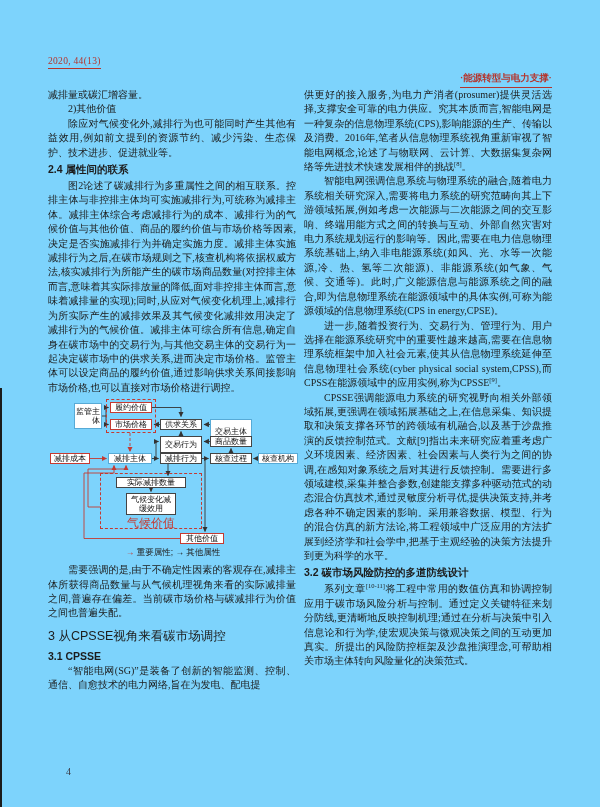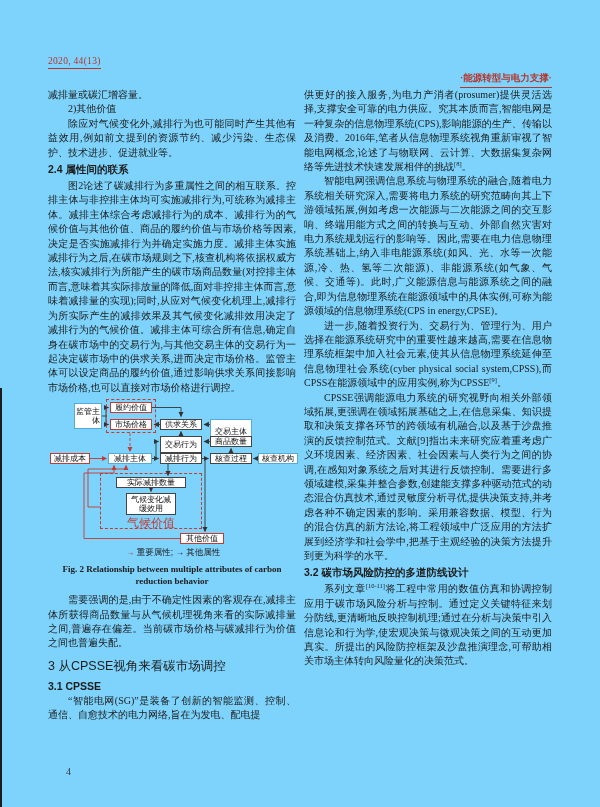--- a/index.html
+++ b/index.html
@@ -121,24 +121,20 @@
       <div class="bx red" style="left:132px;top:132px;width:44px;height:11px;">其他价值</div>
 
       <div class="legend">
         <span class="lr">→</span>
         <span>重要属性;</span>
         <span class="lb">→</span>
         <span>其他属性</span>
       </div>
     </div>
 
-    <div class="cap-en">
-      <span>Fig. 2  Relationship between multiple attributes of carbon</span><br>
-      <span>reduction behavior</span>
-    </div>
 
     <p>需要强调的是,由于不确定性因素的客观存在,减排主体所获得商品数量与从气候机理视角来看的实际减排量之间,普遍存在偏差。当前碳市场价格与碳减排行为价值之间也普遍失配。</p>
     <div class="h-big">3  从CPSSE视角来看碳市场调控</div>
     <div class="h-sub">3.1  CPSSE</div>
     <p>“智能电网(SG)”是装备了创新的智能监测、控制、通信、自愈技术的电力网络,旨在为发电、配电提</p>
   </div>
 
   <div class="col col-right">
     <p class="cont"><span>供更好的接入服务,为电力产消者(prosumer)提供灵活选择,支撑安全可靠的电力供应。究其本质而言,智能电网是一种复杂的信息物理系统(CPS),影响能源的生产、传输以及消费。2016年,笔者从信息物理系统视角重新审视了智能电网概念,论述了与物联网、云计算、大数据集复杂网络等先进技术快速发展相伴的挑战</span><sup>[8]</sup><span>。</span></p>
     <p>智能电网强调信息系统与物理系统的融合,随着电力系统相关研究深入,需要将电力系统的研究范畴向其上下游领域拓展,例如考虑一次能源与二次能源之间的交互影响、终端用能方式之间的转换与互动、外部自然灾害对电力系统规划运行的影响等。因此,需要在电力信息物理系统基础上,纳入非电能源系统(如风、光、水等一次能源,冷、热、氢等二次能源)、非能源系统(如气象、气候、交通等)。此时,广义能源信息与能源系统之间的融合,即为信息物理系统在能源领域中的具体实例,可称为能源领域的信息物理系统(CPS in energy,CPSE)。</p>

